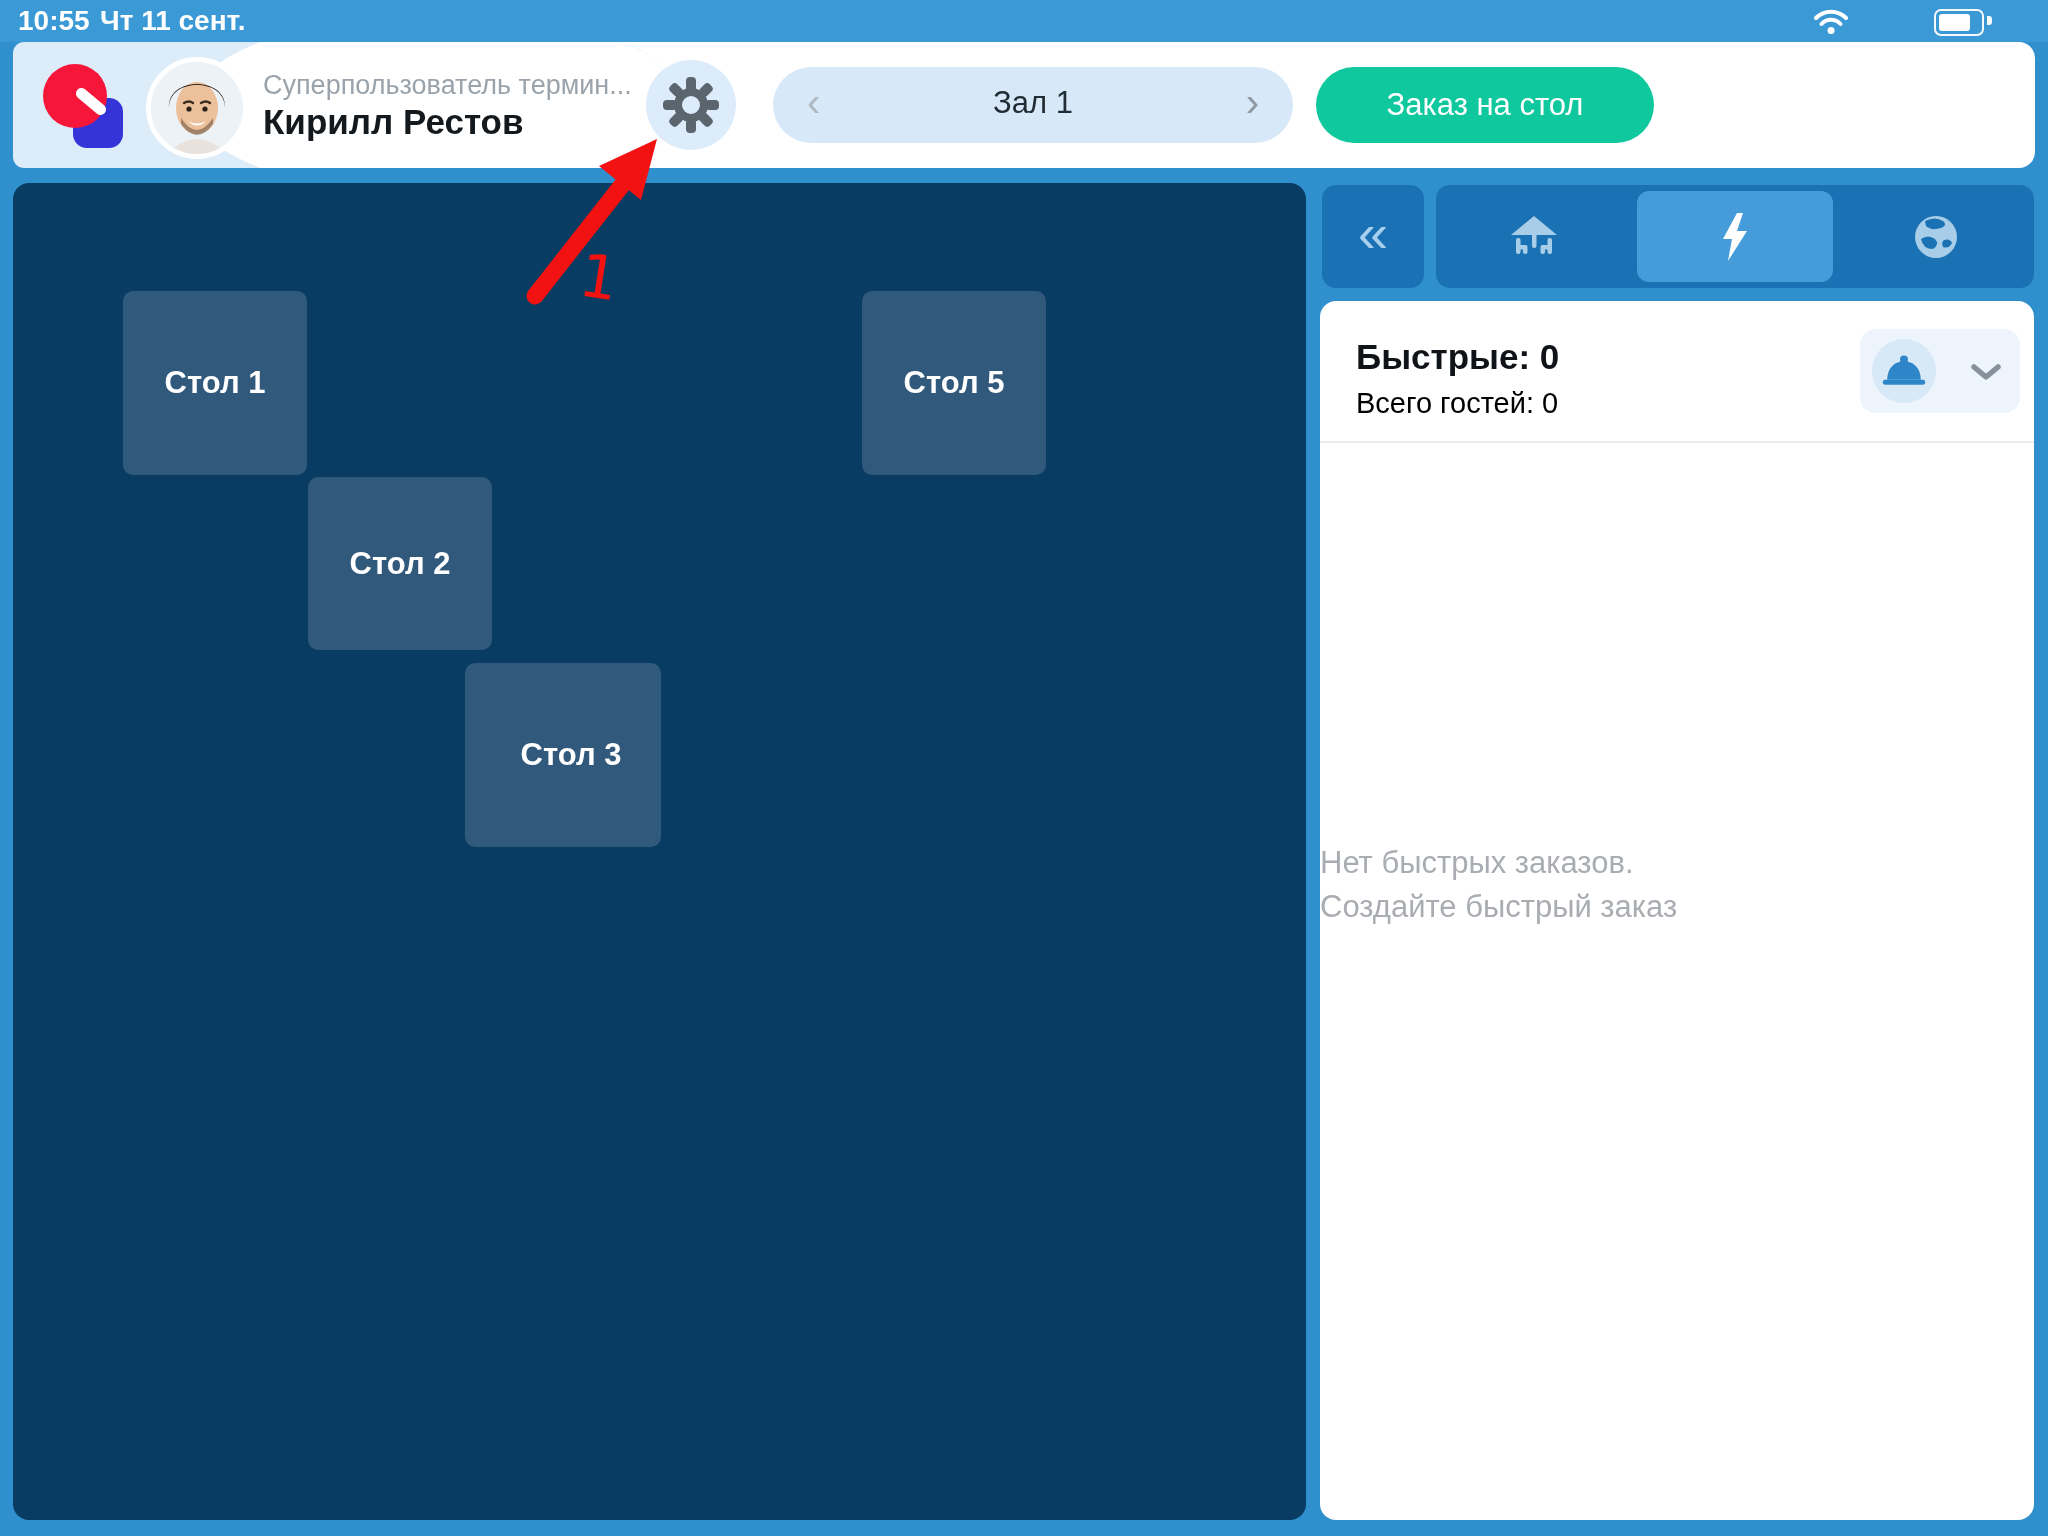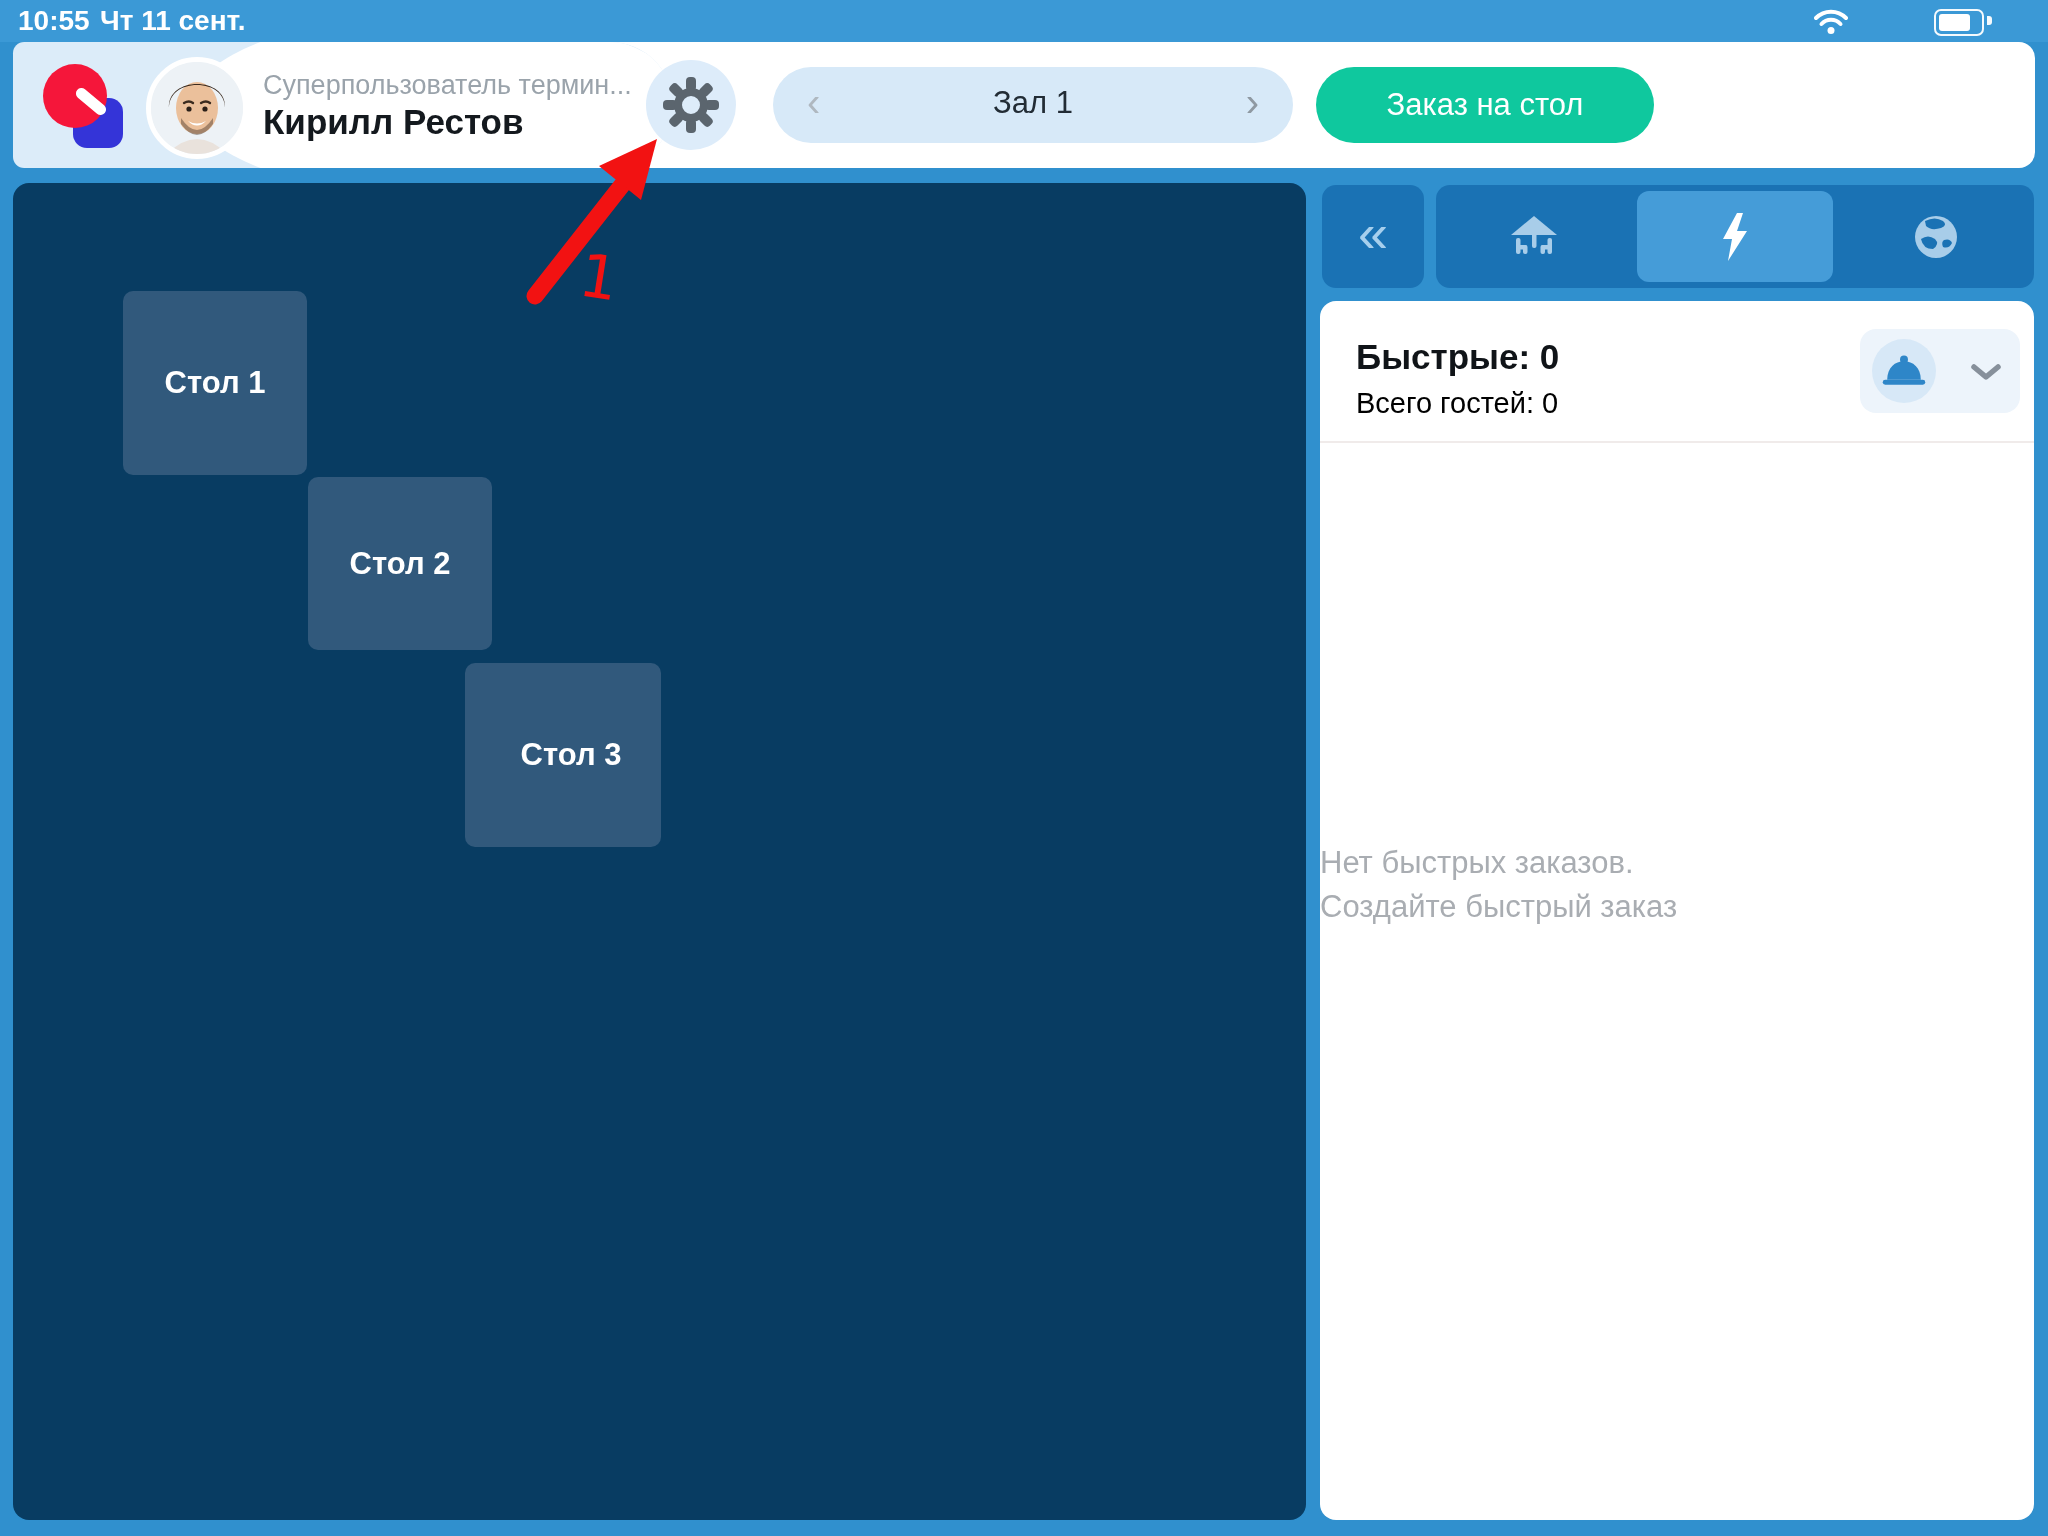--- a/index.html
+++ b/index.html
@@ -129,20 +129,21 @@
       <span class="hs-next">›</span>
     </div>
 
     <div id="btn-table-order" class="green-btn">Заказ на стол</div>
   </div>
 
   <div id="floor">
       <div class="table-card" style="left: 110px; top: 108px; width: 184px; height: 184px;">Стол 1</div>
       <div class="table-card" style="left: 295px; top: 294px; width: 184px; height: 173px;">Стол 2</div>
       <div class="table-card" style="left: 452px; top: 480px; width: 180px; height: 184px; padding-left: 16px;">Стол 3</div>
+      <div class="table-card" style="left: 849px; top: 108px; width: 184px; height: 184px;">Стол 5</div>
     </div>
 
   <div id="collapse-btn">
     <span>«</span>
   </div>
 
   <div id="tabs">
     <div class="tab">
       <span>
         <svg width="54" height="50" viewBox="0 0 54 50">

